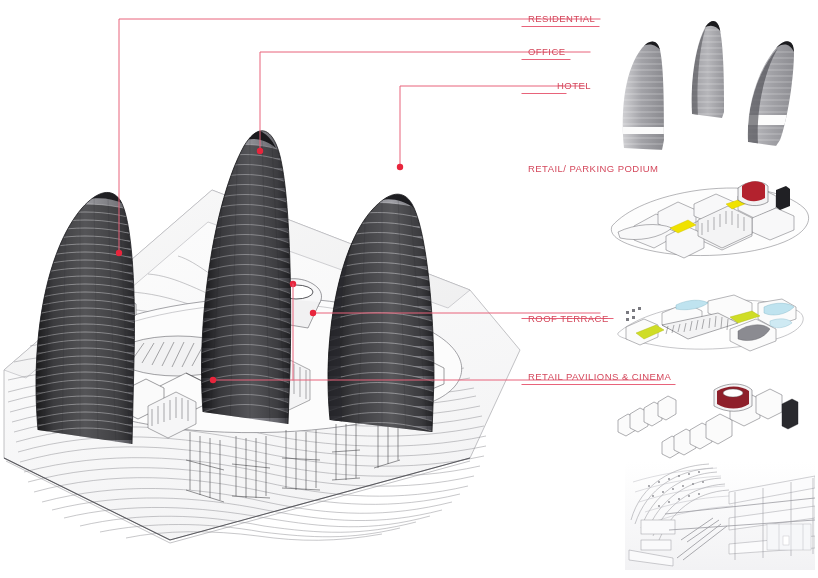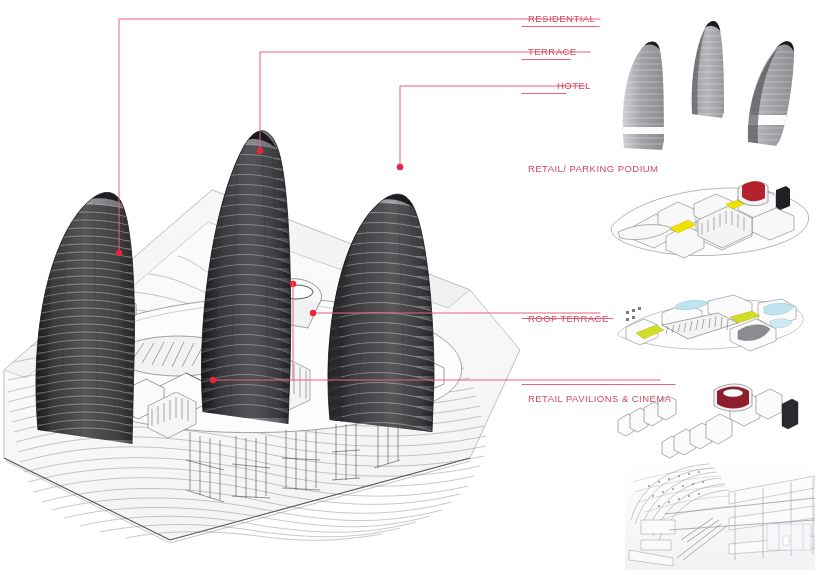--- a/index.html
+++ b/index.html
@@ -690,19 +690,19 @@
         <path d="M 293,284 L 293,380" stroke="#e8637a" stroke-width="1" fill="none"></path>
         <line x1="522" y1="26.5" x2="599" y2="26.5" stroke="#e8637a" stroke-width="1"></line>
         <line x1="522" y1="59.5" x2="570" y2="59.5" stroke="#e8637a" stroke-width="1"></line>
         <line x1="522" y1="93.5" x2="566" y2="93.5" stroke="#e8637a" stroke-width="1"></line>
         <line x1="522" y1="318.5" x2="613" y2="318.5" stroke="#e8637a" stroke-width="1"></line>
         <line x1="522" y1="384.5" x2="675" y2="384.5" stroke="#e8637a" stroke-width="1"></line>
       </g>
   </svg>
 
   <div class="callout-label" style="left:528px; top:14px;">RESIDENTIAL</div>
-  <div class="callout-label" style="left:528px; top:47px;">TERRACE</div>
+  <div class="callout-label" style="left:528px; top:47px;">OFFICE</div>
   <div class="callout-label" style="left:528px; top:81px;padding-left:29px;">HOTEL</div>
   <div class="callout-label" style="left:528px; top:164px;text-align:center;">RETAIL/ PARKING PODIUM</div>
   <div class="callout-label" style="left:528px; top:306px;margin-top:8px;">ROOF TERRACE</div>
-  <div class="callout-label" style="left:528px; top:394px;">RETAIL PAVILIONS &amp; CINEMA</div>
+  <div class="callout-label" style="left:528px; top:372px;">RETAIL PAVILIONS &amp; CINEMA</div>
 
 </div>
 
 </body></html>

